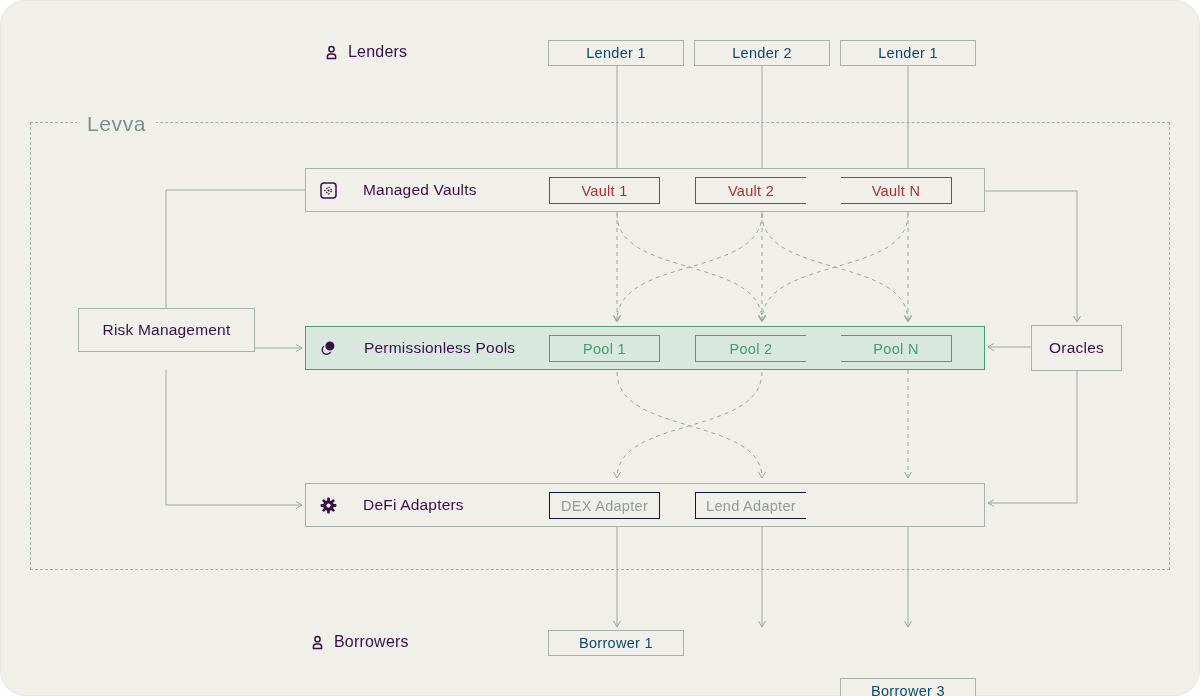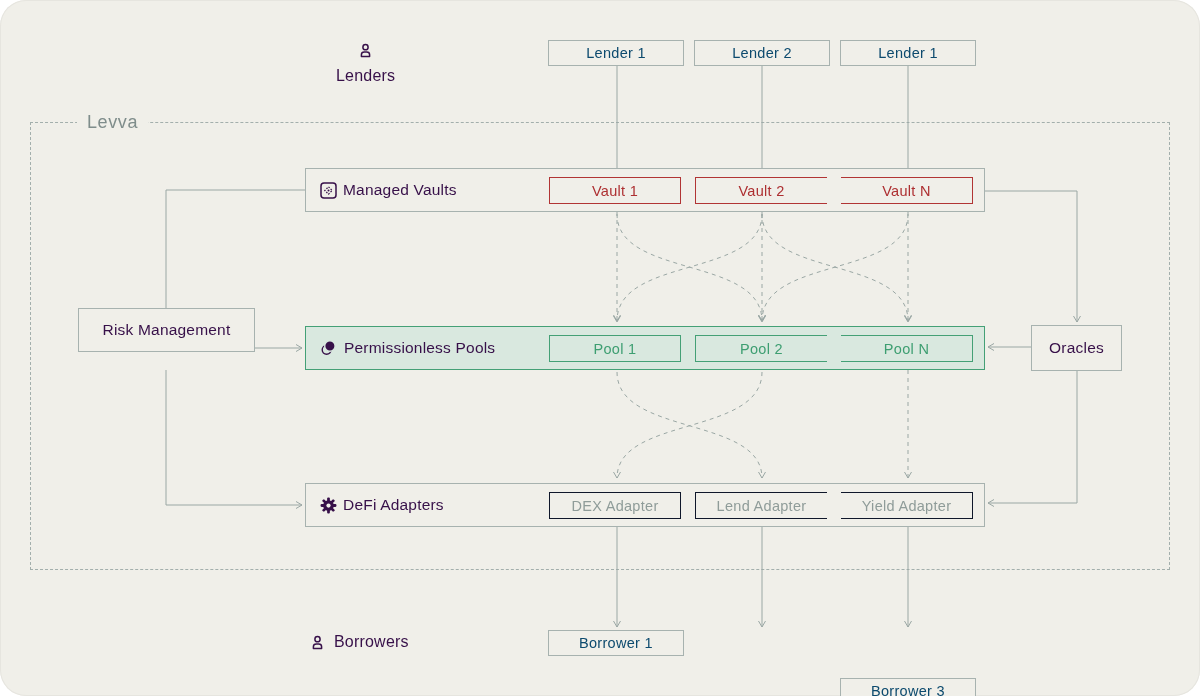--- a/index.html
+++ b/index.html
@@ -2,34 +2,34 @@
 <html><head>
 <meta charset="utf-8">
 <style>
   html,body{margin:0;padding:0;background:#ffffff;font-family:"Liberation Sans","DejaVu Sans",sans-serif;}
   #canvas{position:relative;width:1200px;height:696px;background:#f0efe9;border-radius:26px;overflow:hidden;box-shadow:0 0 0 1px #e6e5df inset;}
   #connectors{position:absolute;left:0;top:0;width:1200px;height:696px;z-index:2;pointer-events:none;}
   .node{position:absolute;display:flex;align-items:center;justify-content:center;box-sizing:border-box;z-index:3;}
   .gray-node{border:1px solid #a7b2af;color:#0c4a6e;font-size:14.5px;letter-spacing:.3px;background:#f0efe9;}
   .side-node{border:1px solid #a7b2af;color:#371049;font-size:15.5px;letter-spacing:.2px;background:#f0efe9;}
   .row{position:absolute;left:305px;width:680px;height:44px;box-sizing:border-box;border:1px solid #a7b2af;z-index:3;}
-  .row-head{position:absolute;left:14px;top:0;height:100%;display:flex;align-items:center;gap:6px;text-align:right;}
+  .row-head{position:absolute;left:14px;top:0;height:100%;display:flex;align-items:center;gap:26px;text-align:right;}
   .row-title{color:#371049;font-size:15.5px;font-weight:500;letter-spacing:.2px;white-space:nowrap;}
-  .item{position:absolute;top:8px;width:132px;height:27px;display:flex;align-items:center;justify-content:center;box-sizing:border-box;font-size:14.5px;letter-spacing:.3px;}
+  .item{position:absolute;top:8px;width:111px;height:27px;display:flex;align-items:center;justify-content:center;box-sizing:border-box;font-size:14.5px;letter-spacing:.3px;}
   .item.i1{left:243px;} .item.i2{left:389px;border-right:none;} .item.i3{left:535px;border-left:none;}
   .red-item{border:1px solid #b13434;color:#ad2f31;}
   .green-item{border:1px solid #44a076;color:#3d9e71;}
   .gray-item{border:1px solid #0f172a;color:#8f9c99;}
   #vaults-row{top:168px;background:#f0efe9;}
   #pools-row{top:326px;background:#d9e8df;border:1px solid #44a076;}
   #adapters-row{top:483px;background:#f0efe9;}
   #levva{position:absolute;left:30px;top:122px;width:1140px;height:448px;border:1px dashed #a3afac;box-sizing:border-box;z-index:1;}
-  #levva-label{position:absolute;left:46px;top:-11px;padding:0 10px;background:#f0efe9;color:#7f8d8b;font-size:18px;letter-spacing:.6px;}
+  #levva-label{position:absolute;left:46px;top:-11px;padding:0 10px;background:#f0efe9;color:#7f8d8b;font-size:21px;letter-spacing:.6px;}
   .actor-label{position:absolute;display:flex;align-items:center;gap:9px;color:#371049;font-size:16px;font-weight:500;letter-spacing:.2px;z-index:3;}
-  #lenders-label{left:336px;top:43px;flex-direction:column;}
+  #lenders-label{left:324px;top:43px;}
   #borrowers-label{left:310px;top:633px;}
   .lenderbox{top:40px;height:26px;width:136px;}
   .borrowerbox{top:630px;height:26px;width:136px;}
   svg .solid{stroke:#9aa7a4;stroke-width:1;fill:none;}
   svg .dash{stroke:#9aa7a4;stroke-width:1;fill:none;stroke-dasharray:4 4;}
 </style>
 </head>
 <body>
 
 <div id="canvas">
@@ -131,21 +131,20 @@
               <rect x="6.7" y="0.5" width="2.6" height="15" rx="1"></rect>
             </g>
           <circle cx="8" cy="8" r="5"></circle>
         </g>
         <circle cx="8" cy="8" r="2" fill="#f0efe9"></circle>
       </svg>
       <span class="row-title">DeFi Adapters</span>
     </div>
     <div class="item i1 gray-item">DEX Adapter</div>
     <div class="item i2 gray-item">Lend Adapter</div>
-    <div class="item i3 gray-item">Yield Adapter</div>
   </div>
 
   <div class="actor-label" id="borrowers-label">
     <svg width="15" height="15" viewBox="0 0 15 15">
       <circle cx="7.5" cy="4.2" r="2.6" fill="none" stroke="#371049" stroke-width="1.5"></circle>
       <path d="M3.4,13.4 v-1.7 c0,-1.6 1.3,-2.6 2.9,-2.6 h2.4 c1.6,0 2.9,1 2.9,2.6 v1.7 z" fill="none" stroke="#371049" stroke-width="1.5" stroke-linejoin="round"></path>
     </svg>
     <span>Borrowers</span>
   </div>
   <div class="node gray-node borrowerbox" style="left:548px;">Borrower 1</div>

